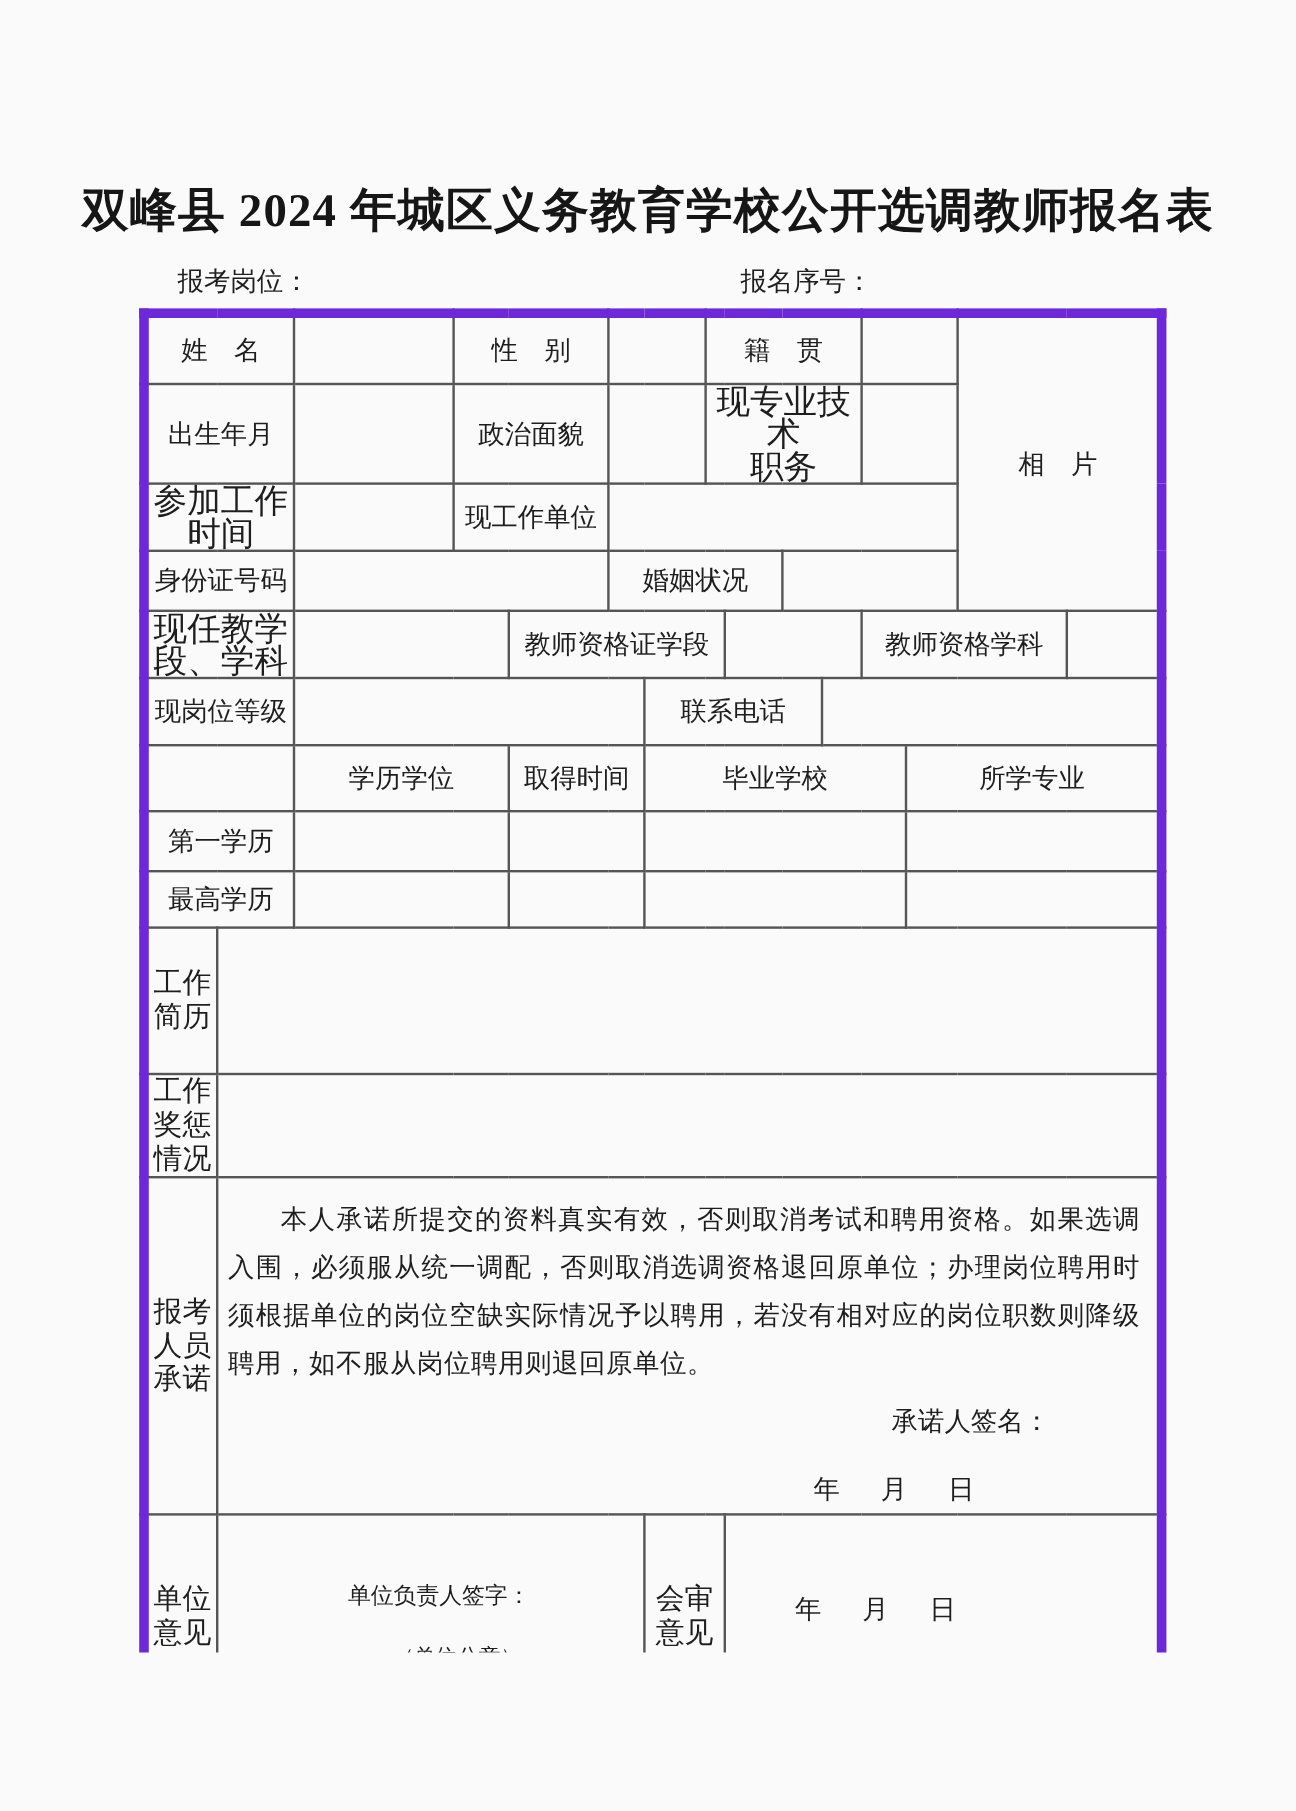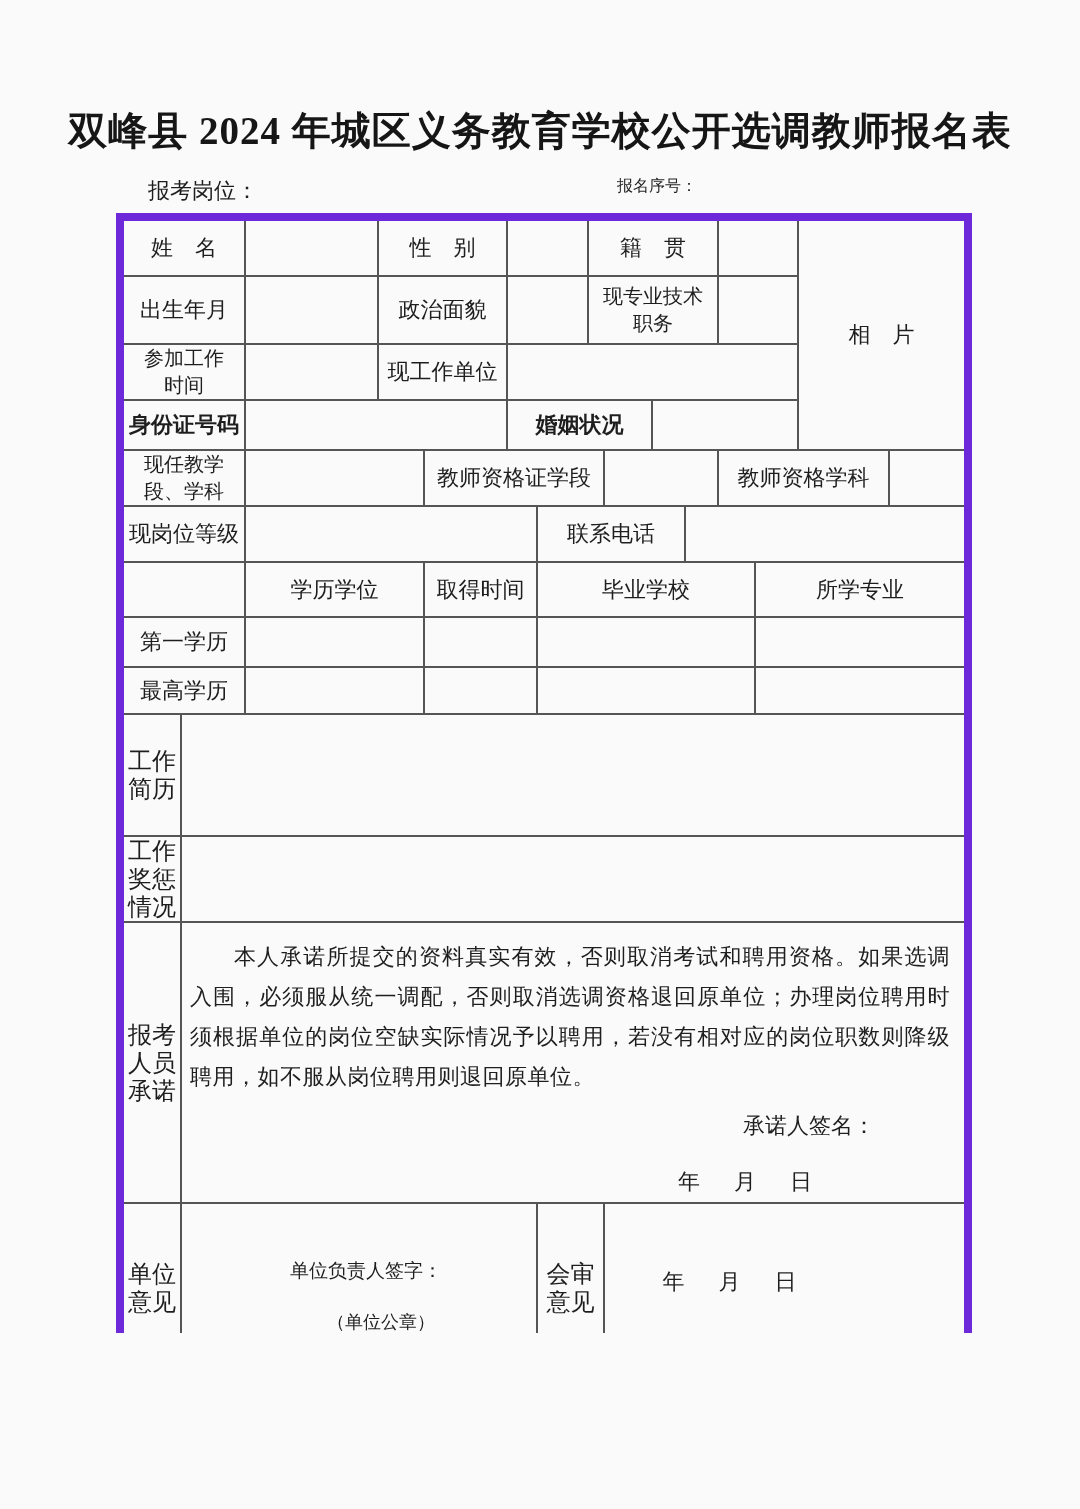--- a/index.html
+++ b/index.html
@@ -3,64 +3,64 @@
 <meta charset="utf-8">
 <style>
   html, body { margin: 0; padding: 0; }
   body {
     width: 1080px; height: 1509px;
     background: #fafafa;
     font-family: "Liberation Sans", "DejaVu Sans", sans-serif;
     color: #1e1e1e;
     -webkit-font-smoothing: antialiased;
   }
-  .canvas { position: relative; width: 1080px; height: 1333px; overflow: hidden; }
+  .canvas { position: relative; width: 1080px; height: 1333px; overflow: hidden; margin-top: 44px; }
 
   .title {
     position: absolute; top: 104px; left: 0; width: 1080px;
     text-align: center;
     font-family: "Liberation Serif", "DejaVu Serif", serif;
     font-weight: bold;
     font-size: 39px;
     letter-spacing: 1px;
     color: #161616;
   }
   .pos-label { position: absolute; top: 176px; left: 148px; font-size: 22px; }
-  .serial-label { position: absolute; top: 176px; left: 617px; font-size: 16px; }
+  .serial-label { position: absolute; top: 176px; left: 617px; font-size: 22px; }
 
   table.form {
     position: absolute; left: 116px; top: 213px;
     width: 848px;
     border-collapse: collapse;
     table-layout: fixed;
     border: 8px solid #6d28d9;
   }
   table.form td {
     border: 2px solid #555;
     padding: 0;
     text-align: center;
     vertical-align: middle;
     font-size: 22px;
     overflow: hidden;
   }
   tr.r1  { height: 59px; }
   tr.r2  { height: 68px; }
   tr.r3  { height: 52px; }
-  tr.r4  { height: 50px; font-weight: bold; }
+  tr.r4  { height: 50px; }
   tr.r5  { height: 55px; }
   tr.r6  { height: 56px; }
   tr.r7  { height: 55px; }
   tr.r8  { height: 50px; }
   tr.r9  { height: 47px; }
   tr.r10 { height: 122px; }
   tr.r11 { height: 85px; }
   tr.r12 { height: 281px; }
   tr.r13 { height: 168px; }
 
-  td .ln { display: block; font-size: 20px; line-height: 27px; }
+  td .ln { display: block; font-size: 28px; line-height: 27px; }
   td.narrow .ln { font-size: 24px; line-height: 28px; }
 
   td.commit-cell { vertical-align: top; text-align: left; }
   .commit-body {
     margin: 8px 14px 0 8px;
     font-size: 22px;
     line-height: 40px;
     text-indent: 2em;
     text-align: justify;
     letter-spacing: 0.5px;

